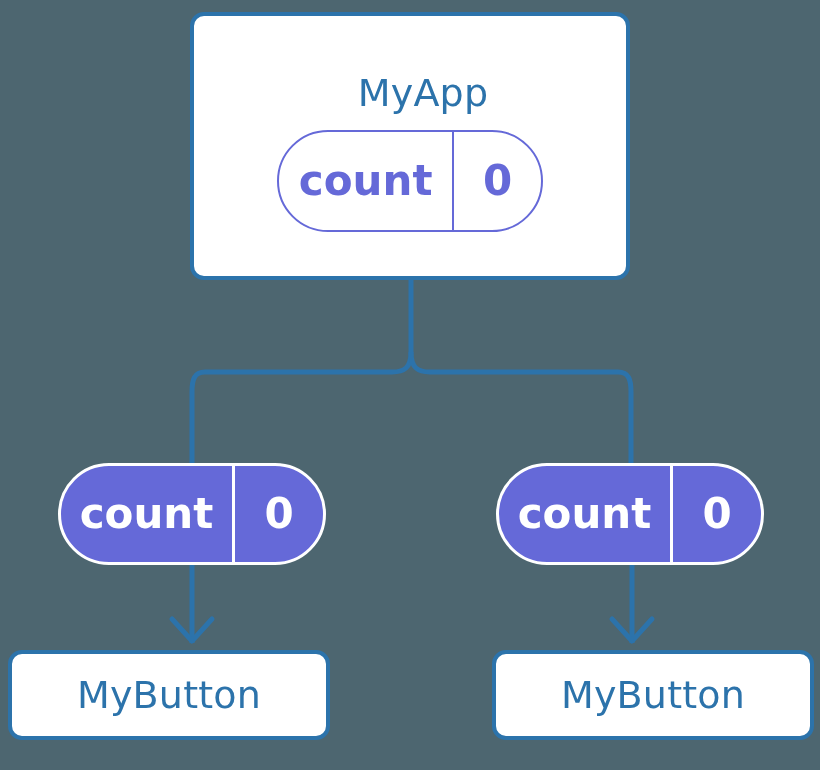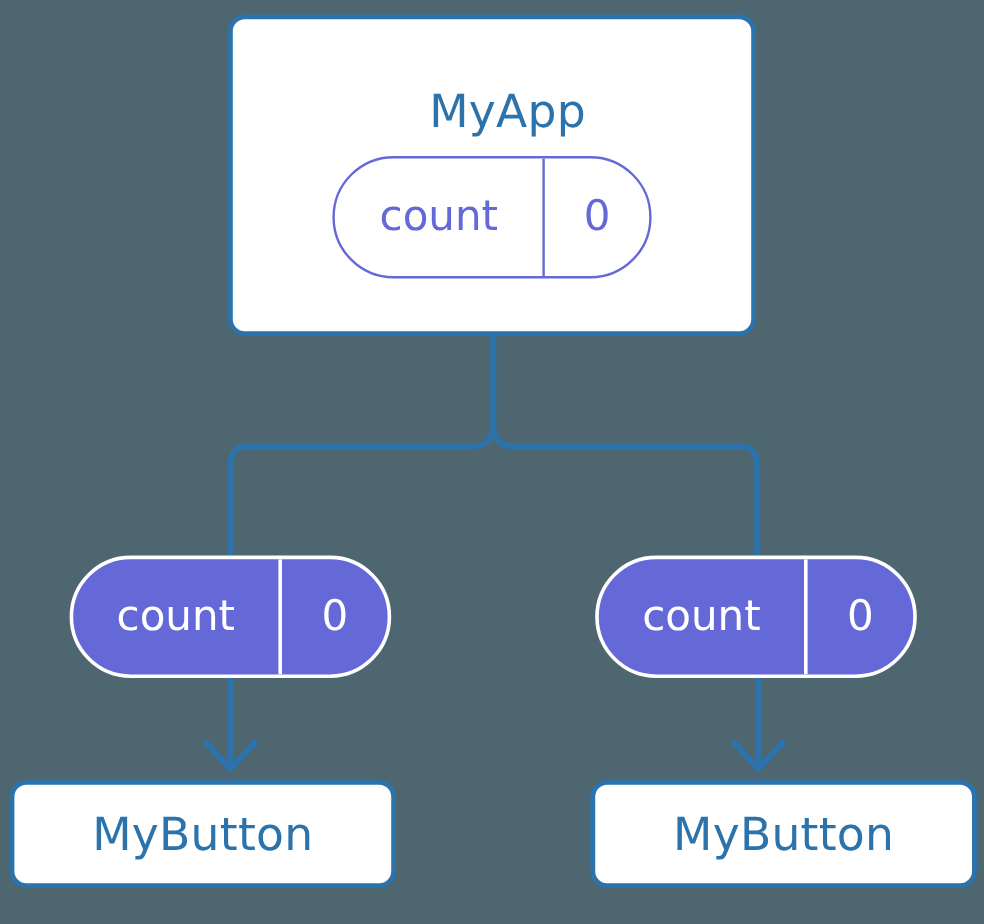--- a/index.html
+++ b/index.html
@@ -73,23 +73,24 @@
     display: flex;
     align-items: stretch;
     border-radius: 999px;
     box-sizing: border-box;
     overflow: hidden;
   }
   .pill-name, .pill-value {
     display: flex;
     align-items: center;
     justify-content: center;
-    font-size: 35px;
+    font-size: 42px;
     line-height: 1;
     box-sizing: border-box;
+    font-weight: bold;
   }
 
   
   .state-pill.outlined {
     border: 2px solid #6569d8;
     background: transparent;
   }
   .state-pill.outlined .pill-name,
   .state-pill.outlined .pill-value {
     color: #6569d8;

